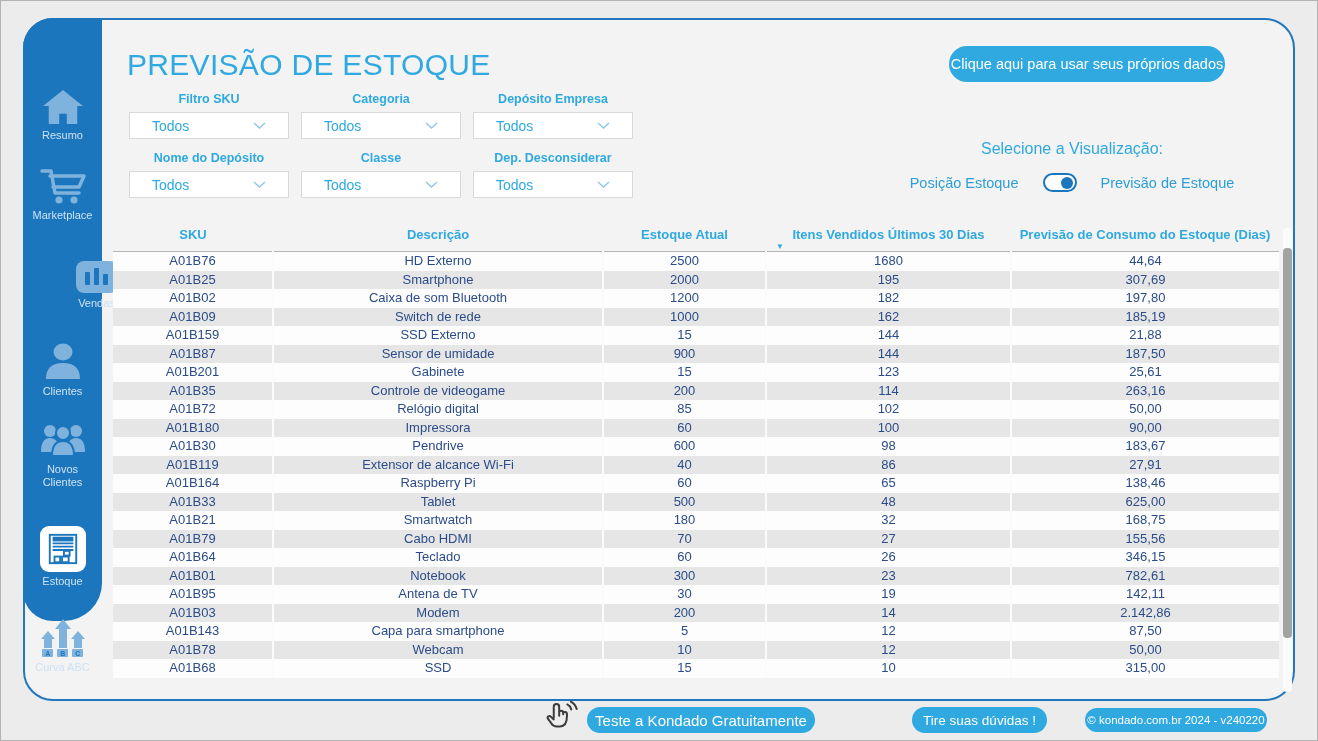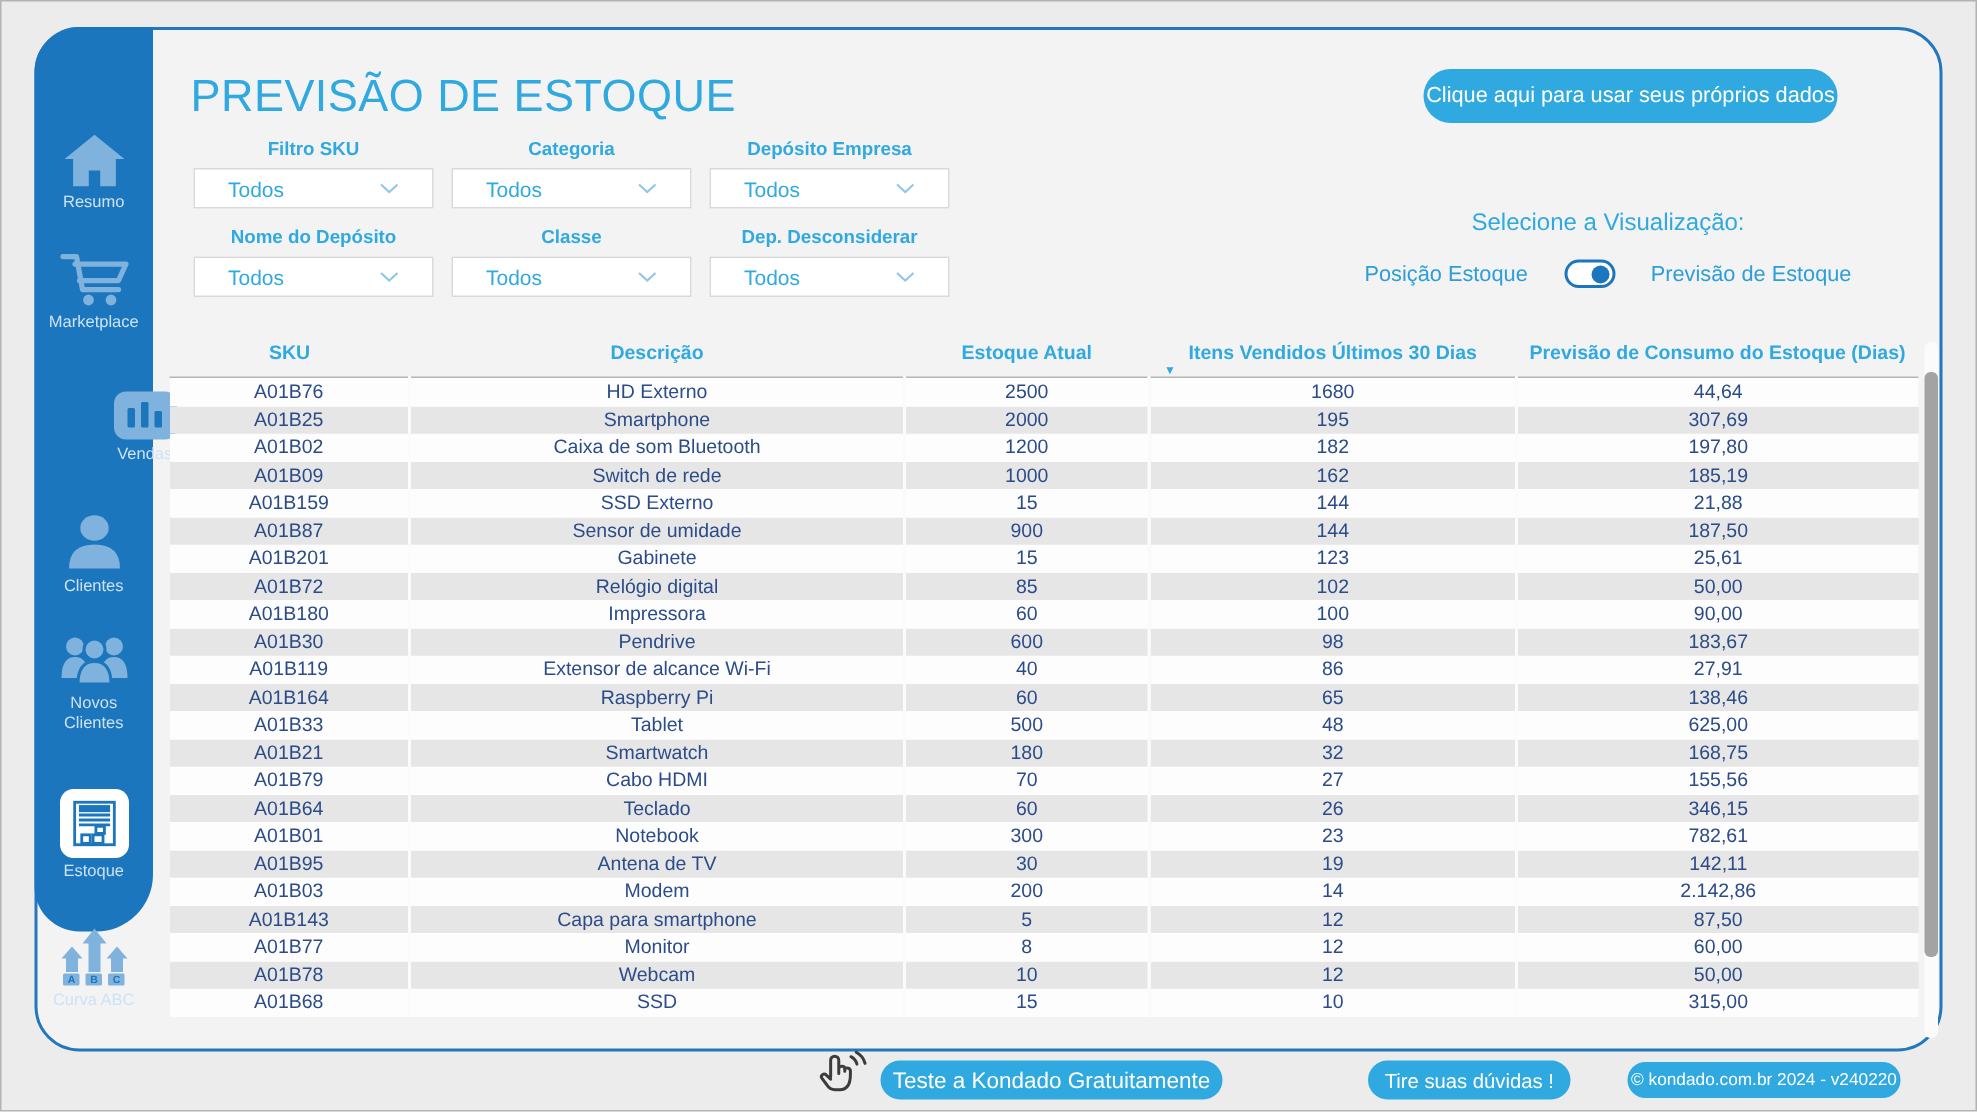--- a/index.html
+++ b/index.html
@@ -313,20 +313,27 @@
               <td>187,50</td>
             </tr>
             <tr>
               <td>A01B201</td>
               <td>Gabinete</td>
               <td>15</td>
               <td>123</td>
               <td>25,61</td>
             </tr>
             <tr>
+              <td>A01B35</td>
+              <td>Controle de videogame</td>
+              <td>200</td>
+              <td>114</td>
+              <td>263,16</td>
+            </tr>
+            <tr>
               <td>A01B72</td>
               <td>Relógio digital</td>
               <td>85</td>
               <td>102</td>
               <td>50,00</td>
             </tr>
             <tr>
               <td>A01B180</td>
               <td>Impressora</td>
               <td>60</td>
@@ -402,27 +409,20 @@
               <td>200</td>
               <td>14</td>
               <td>2.142,86</td>
             </tr>
             <tr>
               <td>A01B143</td>
               <td>Capa para smartphone</td>
               <td>5</td>
               <td>12</td>
               <td>87,50</td>
-            </tr>
-            <tr>
-              <td>A01B77</td>
-              <td>Monitor</td>
-              <td>8</td>
-              <td>12</td>
-              <td>60,00</td>
             </tr>
             <tr>
               <td>A01B78</td>
               <td>Webcam</td>
               <td>10</td>
               <td>12</td>
               <td>50,00</td>
             </tr>
             <tr>
               <td>A01B68</td>

